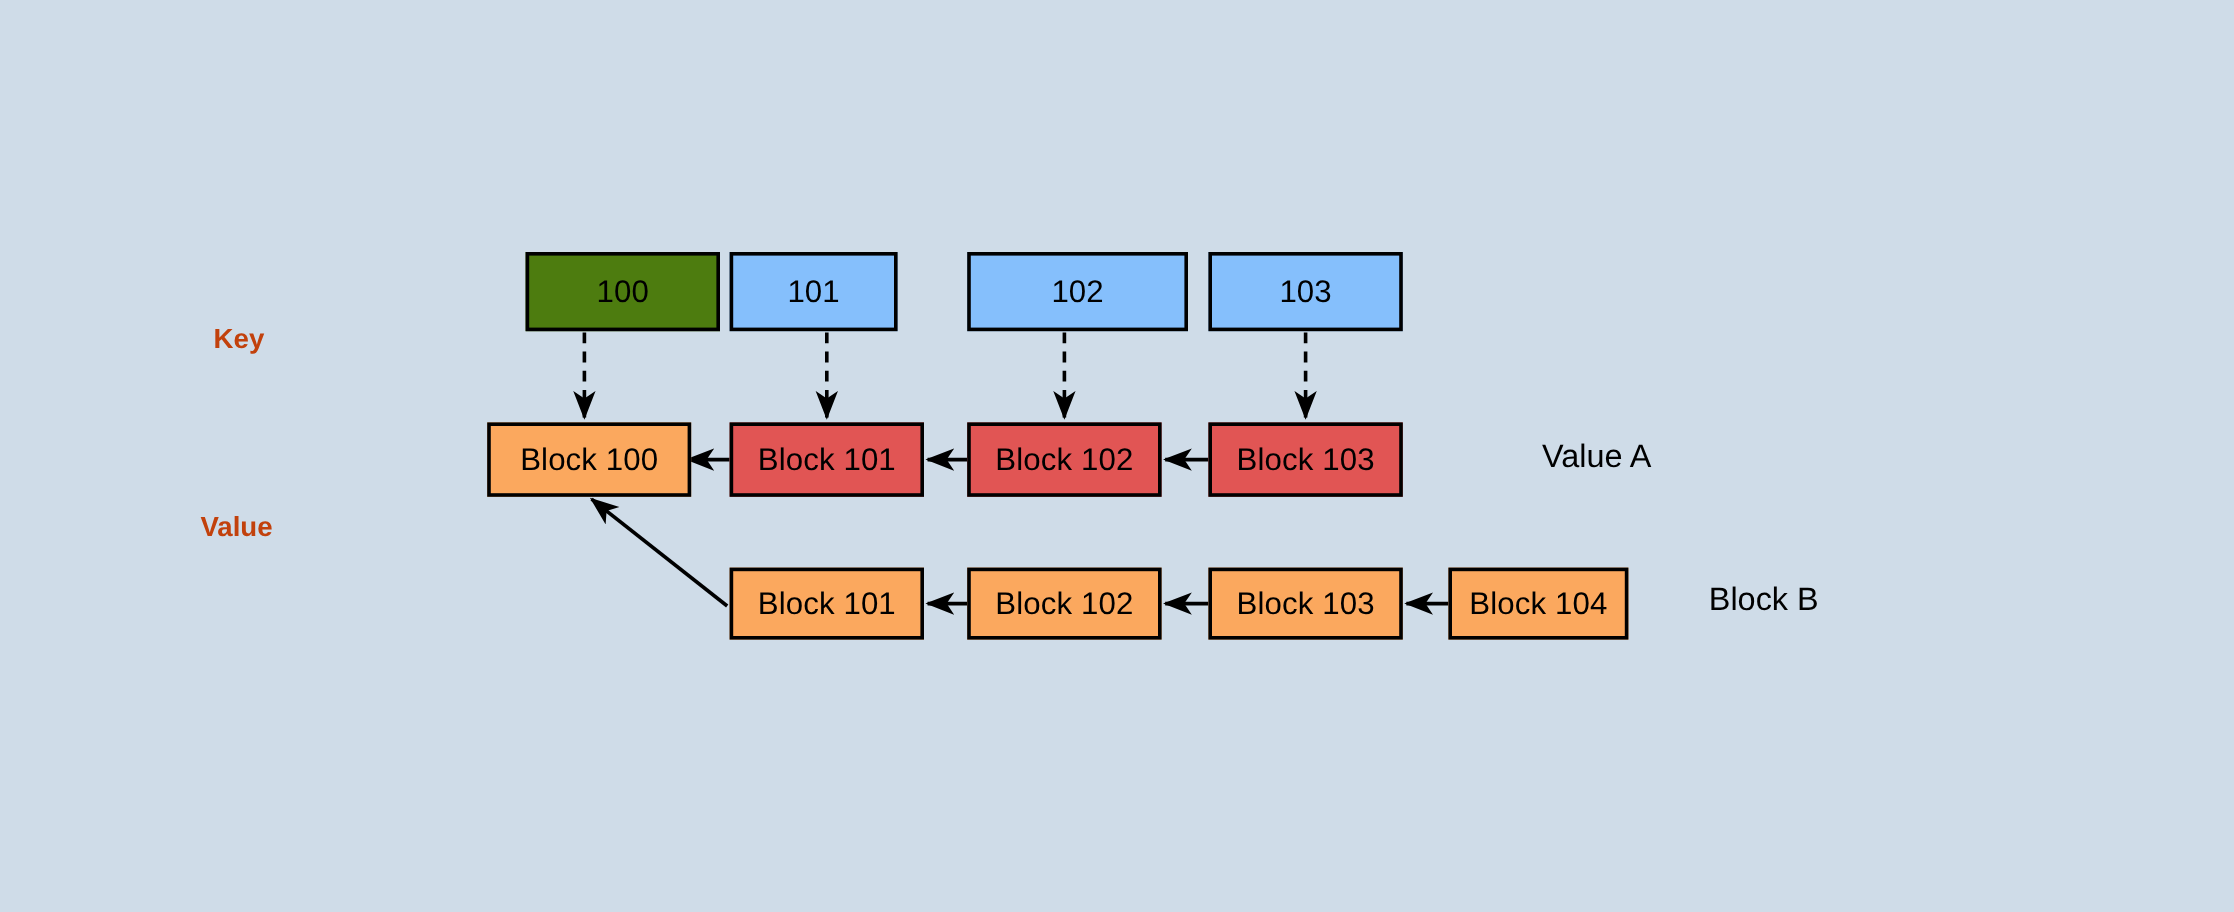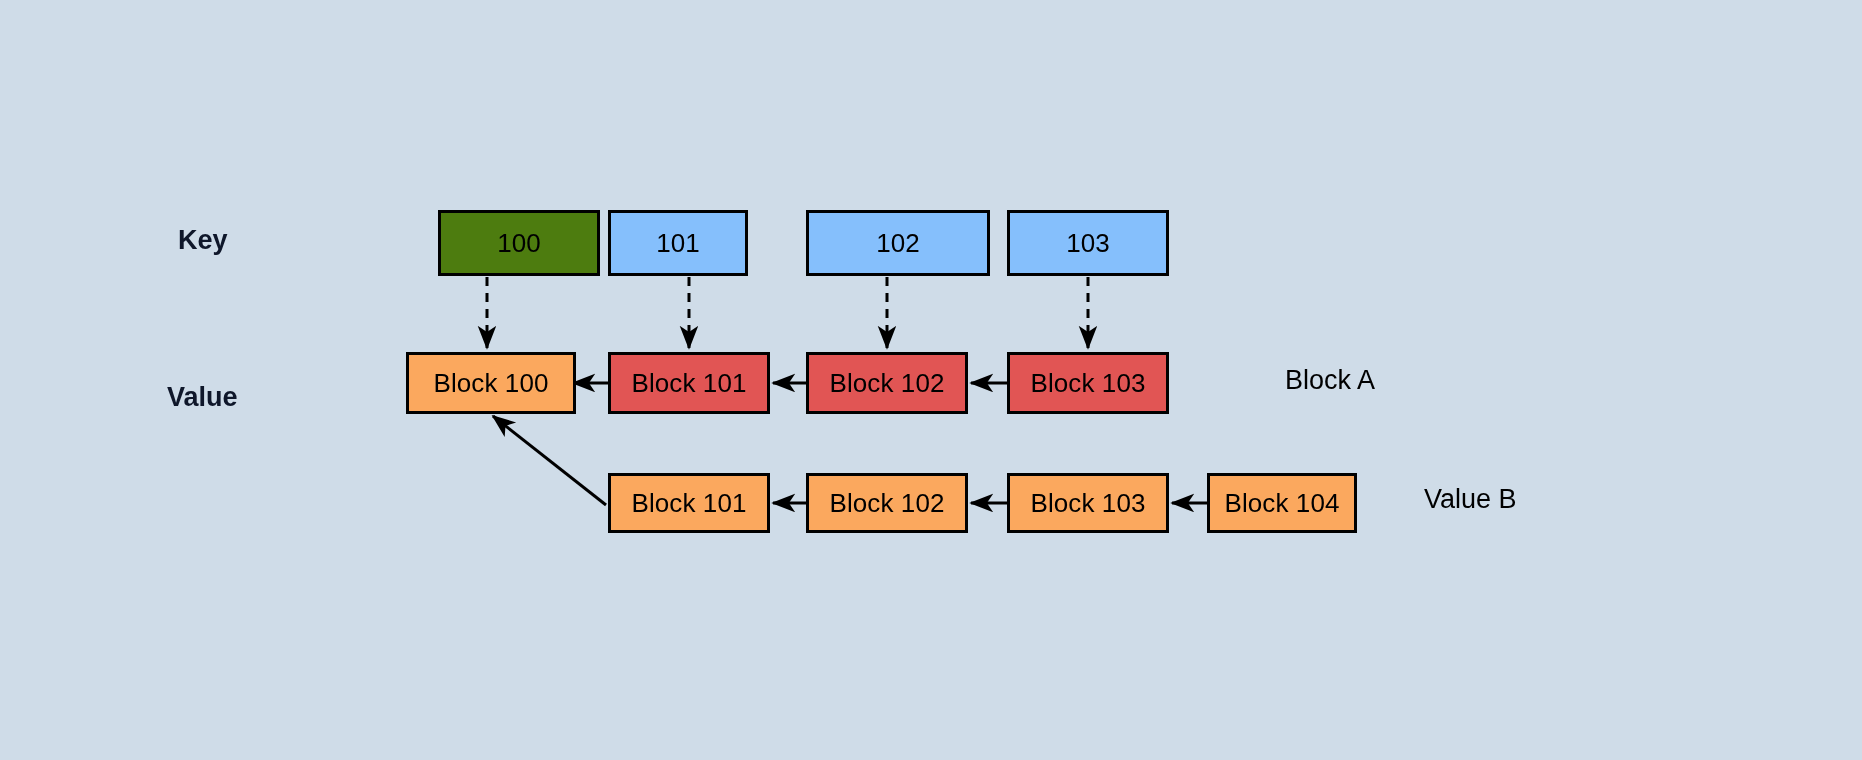--- a/index.html
+++ b/index.html
@@ -46,23 +46,24 @@
   }
   .node.value {
     height: 62px;
   }
   .node.fork {
     height: 60px;
   }
   .row-label {
     position: absolute;
     font-weight: bold;
-    font-size: 27px;
-    color: #0f172a;
+    font-size: 23px;
+    color: #c2410c;
     white-space: nowrap;
+    margin-top: 44px;
   }
   .fork-label {
     position: absolute;
     font-weight: normal;
     font-size: 27px;
     color: #000000;
     white-space: nowrap;
   }
 </style>
 </head>
@@ -137,17 +138,17 @@
       </div>
       <div class="node fork" style="left: 1007px; top: 473px; width: 162px; background: rgb(251, 168, 94);">
         <span>Block 103</span>
       </div>
       <div class="node fork" style="left: 1207px; top: 473px; width: 150px; background: rgb(251, 168, 94);">
         <span>Block 104</span>
       </div>
     </div>
 
   <div id="fork-labels">
-      <div class="fork-label" style="left: 1285px; top: 365px;">Block A</div>
-      <div class="fork-label" style="left: 1424px; top: 484px;">Value B</div>
+      <div class="fork-label" style="left: 1285px; top: 365px;">Value A</div>
+      <div class="fork-label" style="left: 1424px; top: 484px;">Block B</div>
     </div>
 
 </div>
 
 </body></html>

